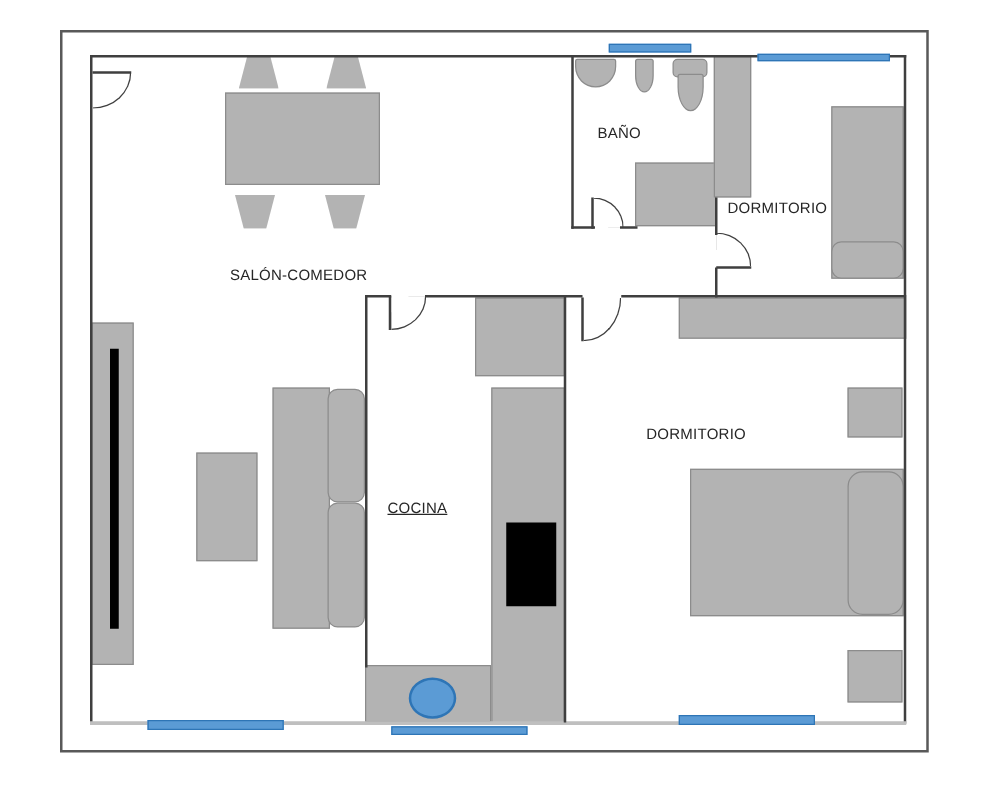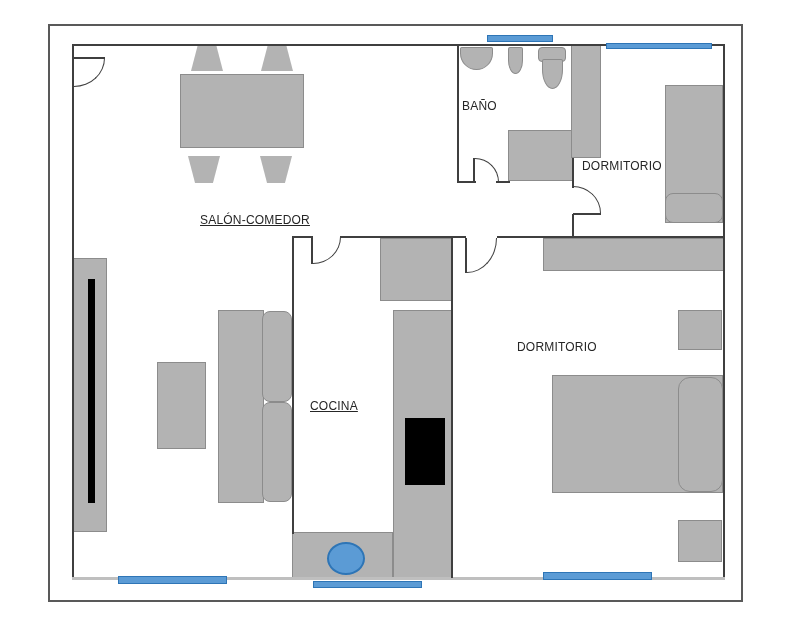--- a/index.html
+++ b/index.html
@@ -93,19 +93,19 @@
 
   <div class="leaf" style="left:573px;top:213px;width:28px;height:2px;"></div>
   <div class="arc arc-tr" style="left:573px;top:186px;width:28px;height:27px;"></div>
 
   <div class="leaf" style="left:311px;top:237px;width:2px;height:27px;"></div>
   <div class="arc arc-br" style="left:313px;top:237px;width:28px;height:27px;"></div>
 
   <div class="leaf" style="left:465px;top:238px;width:2px;height:35px;"></div>
   <div class="arc arc-br" style="left:467px;top:238px;width:30px;height:35px;"></div>
 
-  <div class="label" style="left:200px;top:214px;text-decoration:underline;">SALÓN-COMEDOR</div>
-  <div class="label" style="left:462px;top:100px;text-align:center;">BAÑO</div>
+  <div class="label" style="left:184px;top:214px;">SALÓN-COMEDOR</div>
+  <div class="label" style="left:478px;top:100px;text-align:center;">BAÑO</div>
   <div class="label" style="left:582px;top:160px;">DORMITORIO</div>
   <div class="label" style="left:517px;top:341px;">DORMITORIO</div>
   <div class="label" style="left:310px;top:400px;text-decoration:underline;">COCINA</div>
 
 </div>
 
 </body></html>

